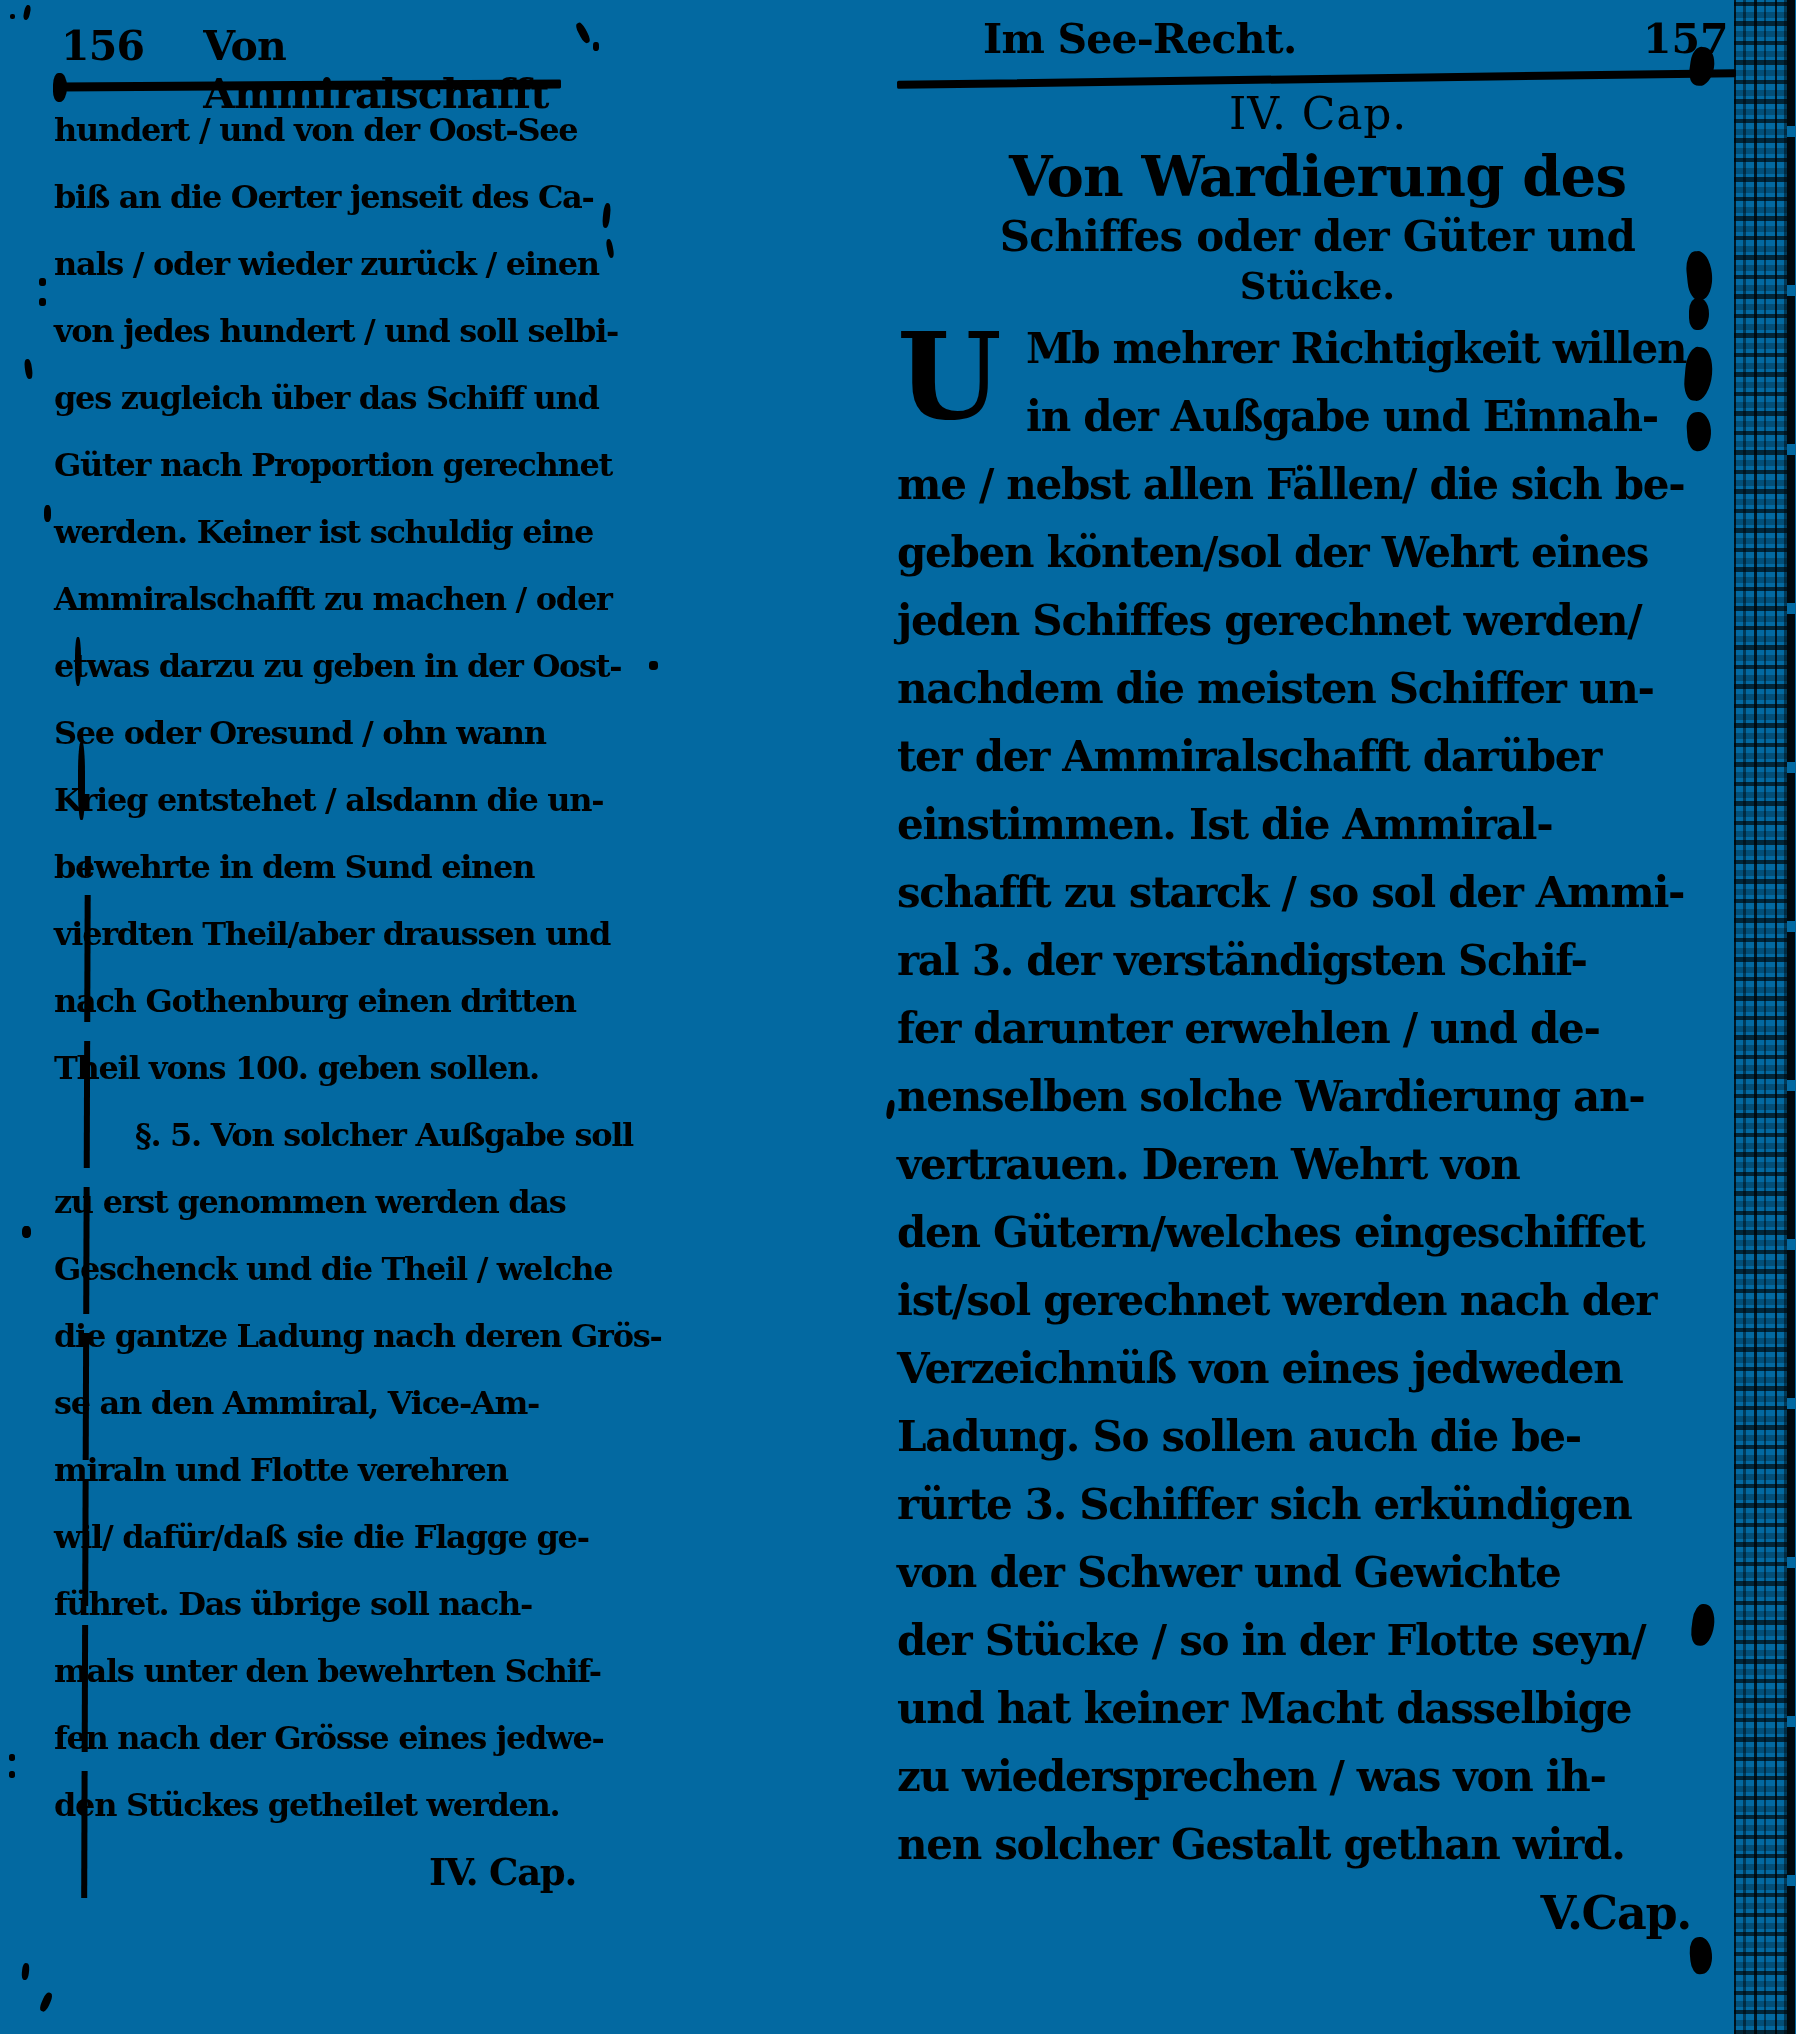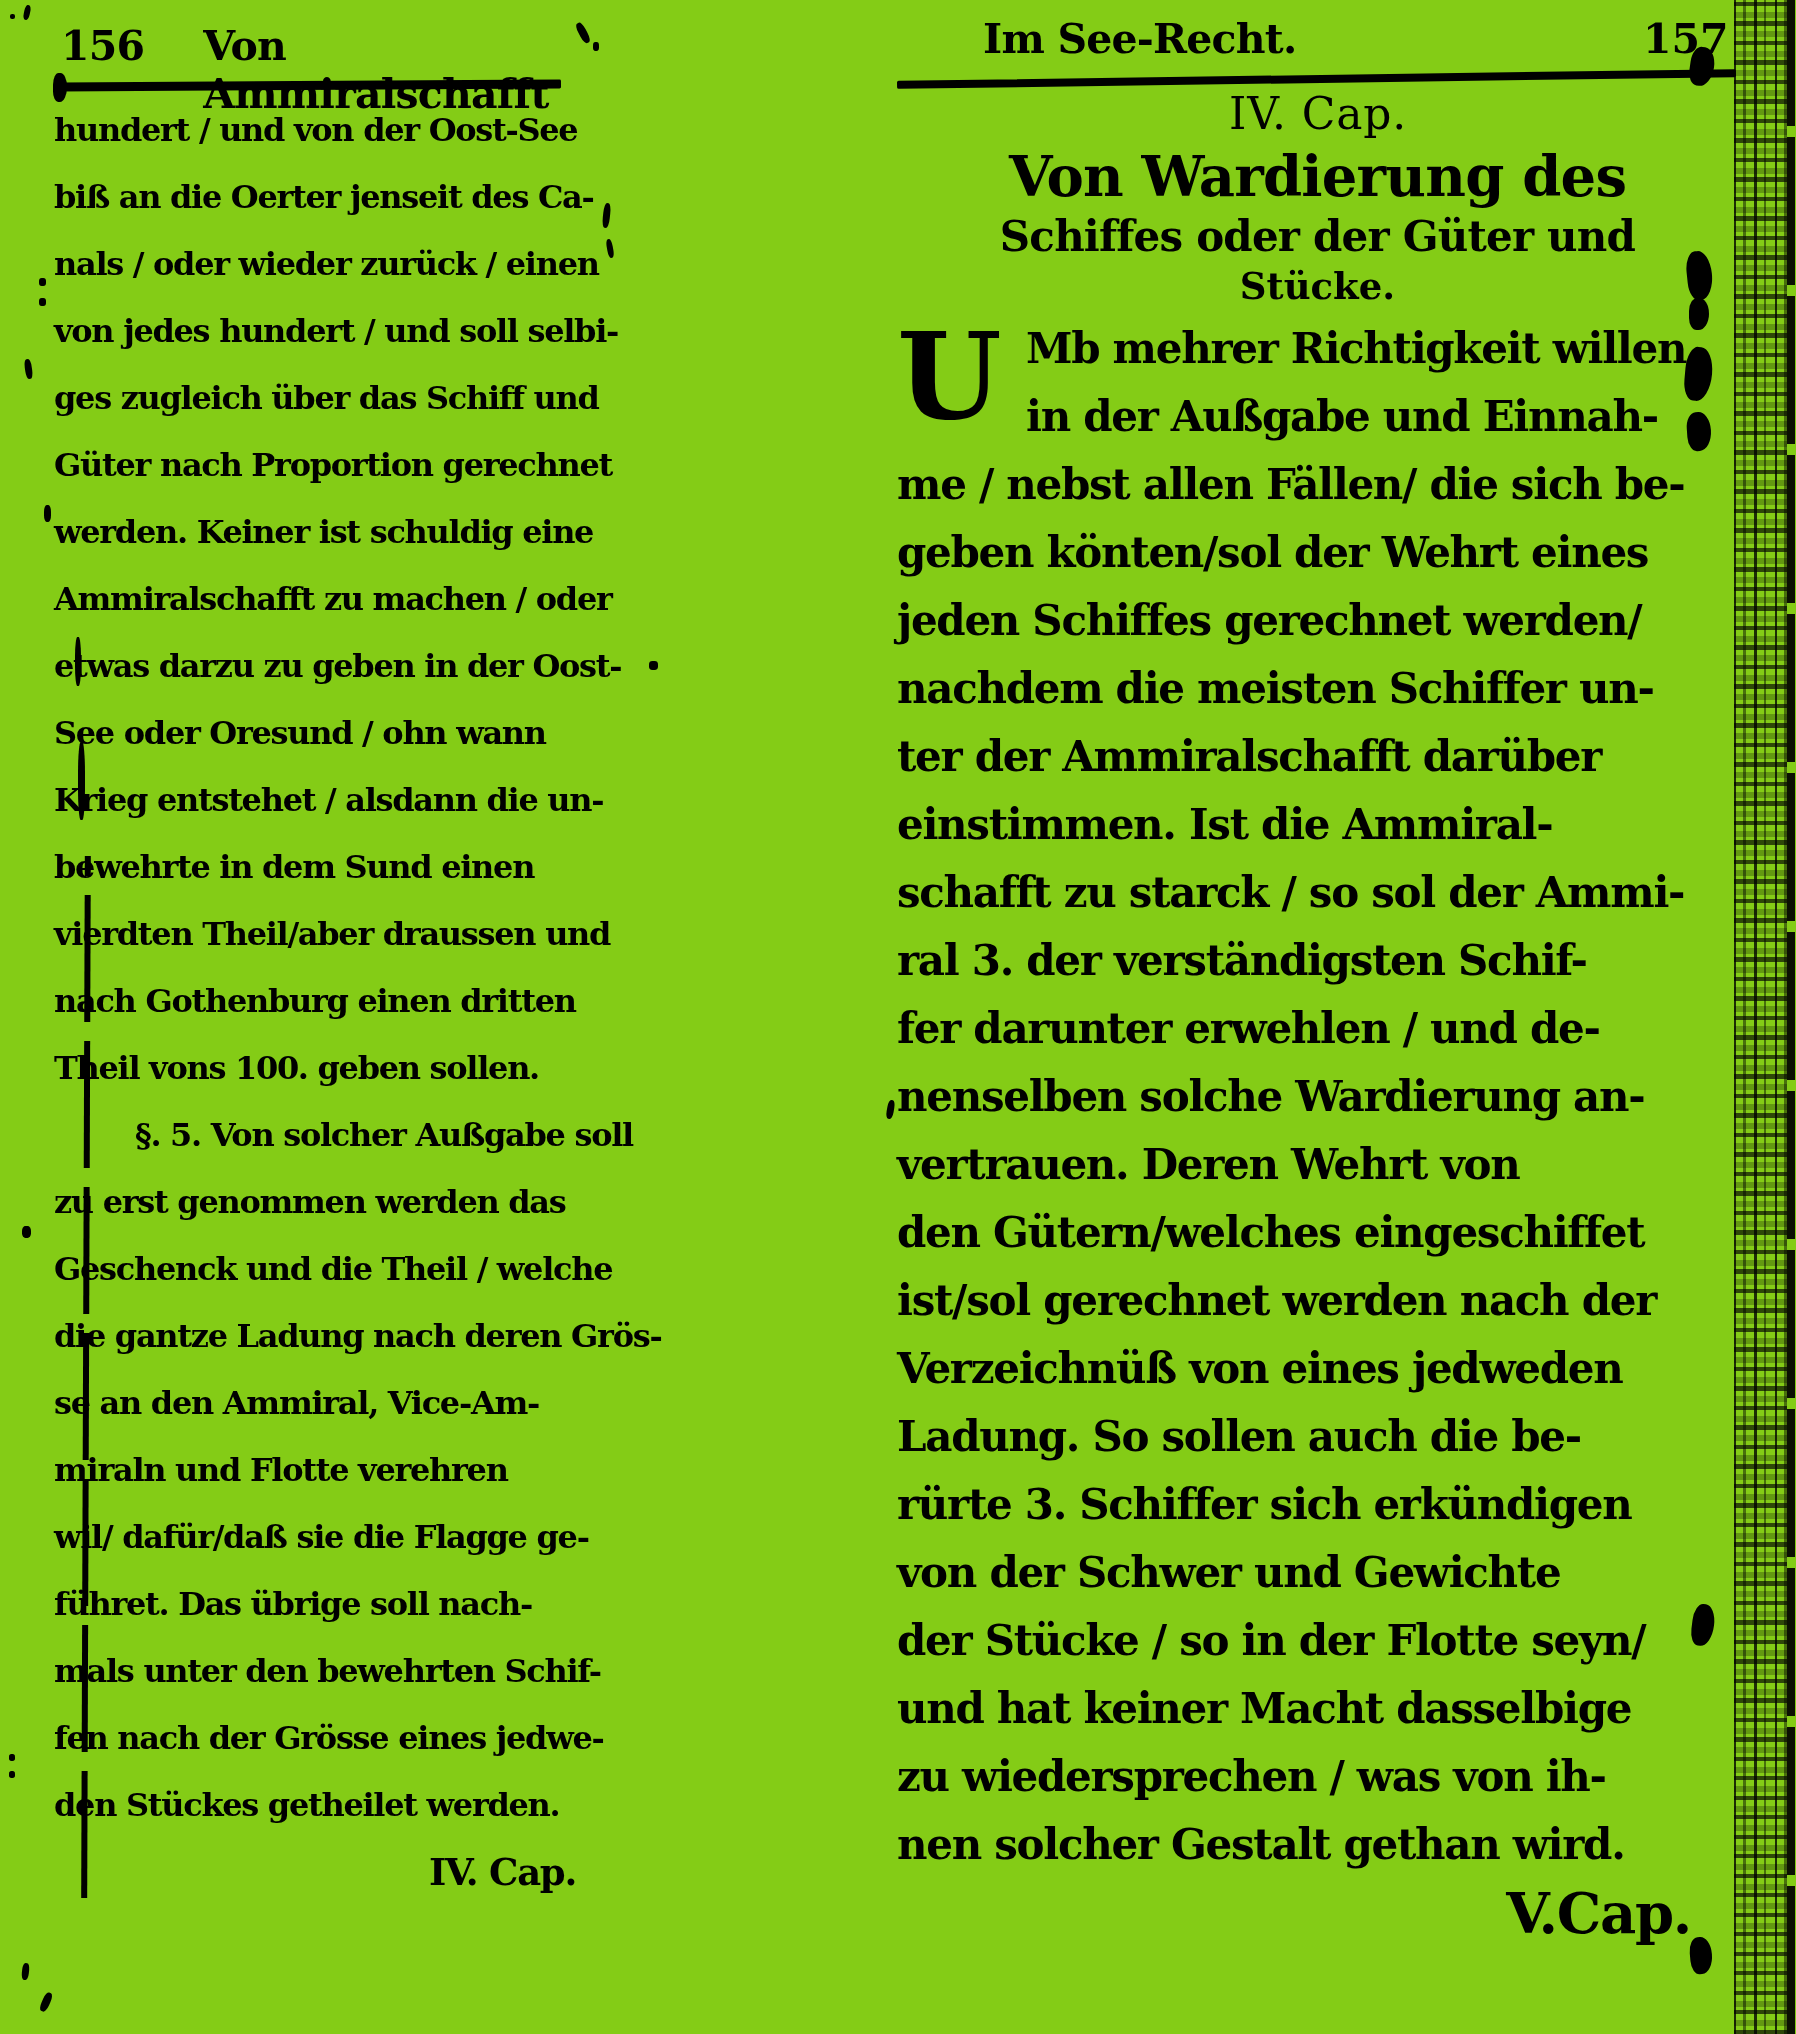--- a/index.html
+++ b/index.html
@@ -1,19 +1,19 @@
 <!DOCTYPE html>
 <html style="font-size:13.6px"><head>
 <meta charset="utf-8">
 <style>
   html,body{margin:0;padding:0;background:#777;}
   .sheet{
     position:relative;
     width:1797px;height:2034px;
-    background:#84cc16;
+    background:#0369a1;
     color:#000;
     font-family:"DejaVu Serif","Liberation Serif",serif;
     overflow:hidden;
   }
   
   .line{display:block;white-space:nowrap;}
 
   
   .lp-header{
     position:absolute;left:61px;top:22px;width:509px;
@@ -68,21 +68,21 @@
   }
   .rp-body .line{height:68px;line-height:68px;}
   .rp-body .line:nth-child(1),
   .rp-body .line:nth-child(2){padding-left:129px;}
   .rp-dropcap{
     position:absolute;left:897px;top:312px;width:119px;
     font-size:120px;line-height:127px;font-weight:700;text-align:left;
   }
   .rp-catch{
     height:68px;line-height:68px;text-align:right;padding-right:47px;
-    font-size:56px;font-weight:700;
+    font-size:46px;font-weight:700;
   }
 
   
   .edge-band{
     position:absolute;left:1734px;top:0;width:53px;height:2034px;
     background:
       repeating-linear-gradient(90deg, rgba(0,0,0,.78) 0 2.5px, transparent 2.5px 9.3px, rgba(0,0,0,.45) 9.3px 12px, transparent 12px 20.3px),
       repeating-linear-gradient(0deg, rgba(0,0,0,.65) 0 4.2px, transparent 4.2px 7.6px, rgba(0,0,0,.25) 7.6px 13.6px, transparent 13.6px 19.5px);
   }
   .edge-line{

